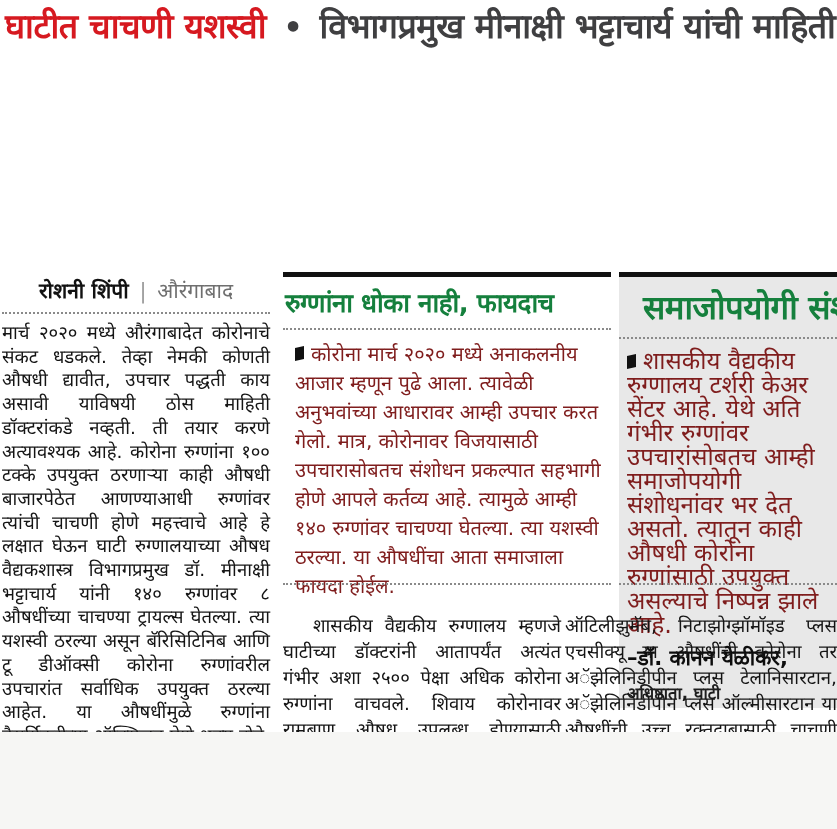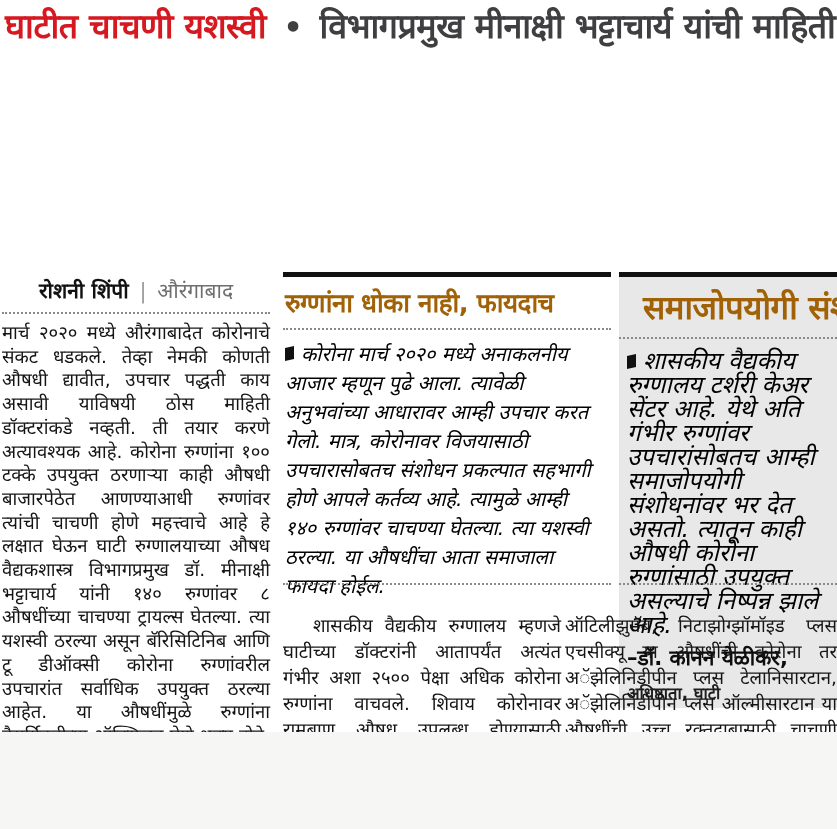--- a/index.html
+++ b/index.html
@@ -25,24 +25,24 @@
   .byline .loc{color:#6f6f6f;}
   .rule-dot{border:0;border-top:2px dotted #8a8a8a;height:0;margin:0;}
   .byline-rule{margin-top:8px;}
   .body-text{font-size:18.5px;line-height:23.7px;text-align:justify;color:#141414;
     margin-top:7px;}
   
   .qbox{position:absolute;top:272px;}
   .qbox-mid{left:283px;width:328px;}
   .qbox-right{left:619px;width:218px;background:#e8e8e8;padding-bottom:4px;}
   .qbox .bar{height:5px;background:#111;}
-  .qbox .qtitle{font-size:26px;font-weight:bold;color:#a16207;padding:7px 0 8px 2px;
+  .qbox .qtitle{font-size:26px;font-weight:bold;color:#15803d;padding:7px 0 8px 2px;
     letter-spacing:-0.5px;white-space:nowrap;}
   .qbox-right .qtitle{font-size:33px;padding-left:24px;}
-  .quote{font-style:italic;color:#000000;margin:10px 0 0 2px;}
+  .quote{color:#7f1d1d;margin:10px 0 0 12px;}
   .qbox-mid .quote{font-size:20px;line-height:29px;width:318px;}
   .qbox-right .quote{font-size:24px;line-height:24px;margin-left:8px;width:202px;}
   .flag{display:inline-block;width:9px;height:15px;background:#111;margin-right:7px;
     clip-path:polygon(0 14%,100% 0,100% 86%,0 100%);vertical-align:baseline;}
   .attrib{margin:6px 0 0 2px;font-style:normal;}
   .attrib .aname{font-weight:bold;font-size:21px;color:#0d0d0d;}
   .attrib .arole{font-size:16.5px;color:#1e1e1e;}
   .qbox-right .attrib{margin-left:8px;}
   .qbox-right .arole{display:block;margin-top:10px;font-weight:bold;}
   .qbox-bottom-rule{position:absolute;height:0;border-top:2px dotted #8a8a8a;}

